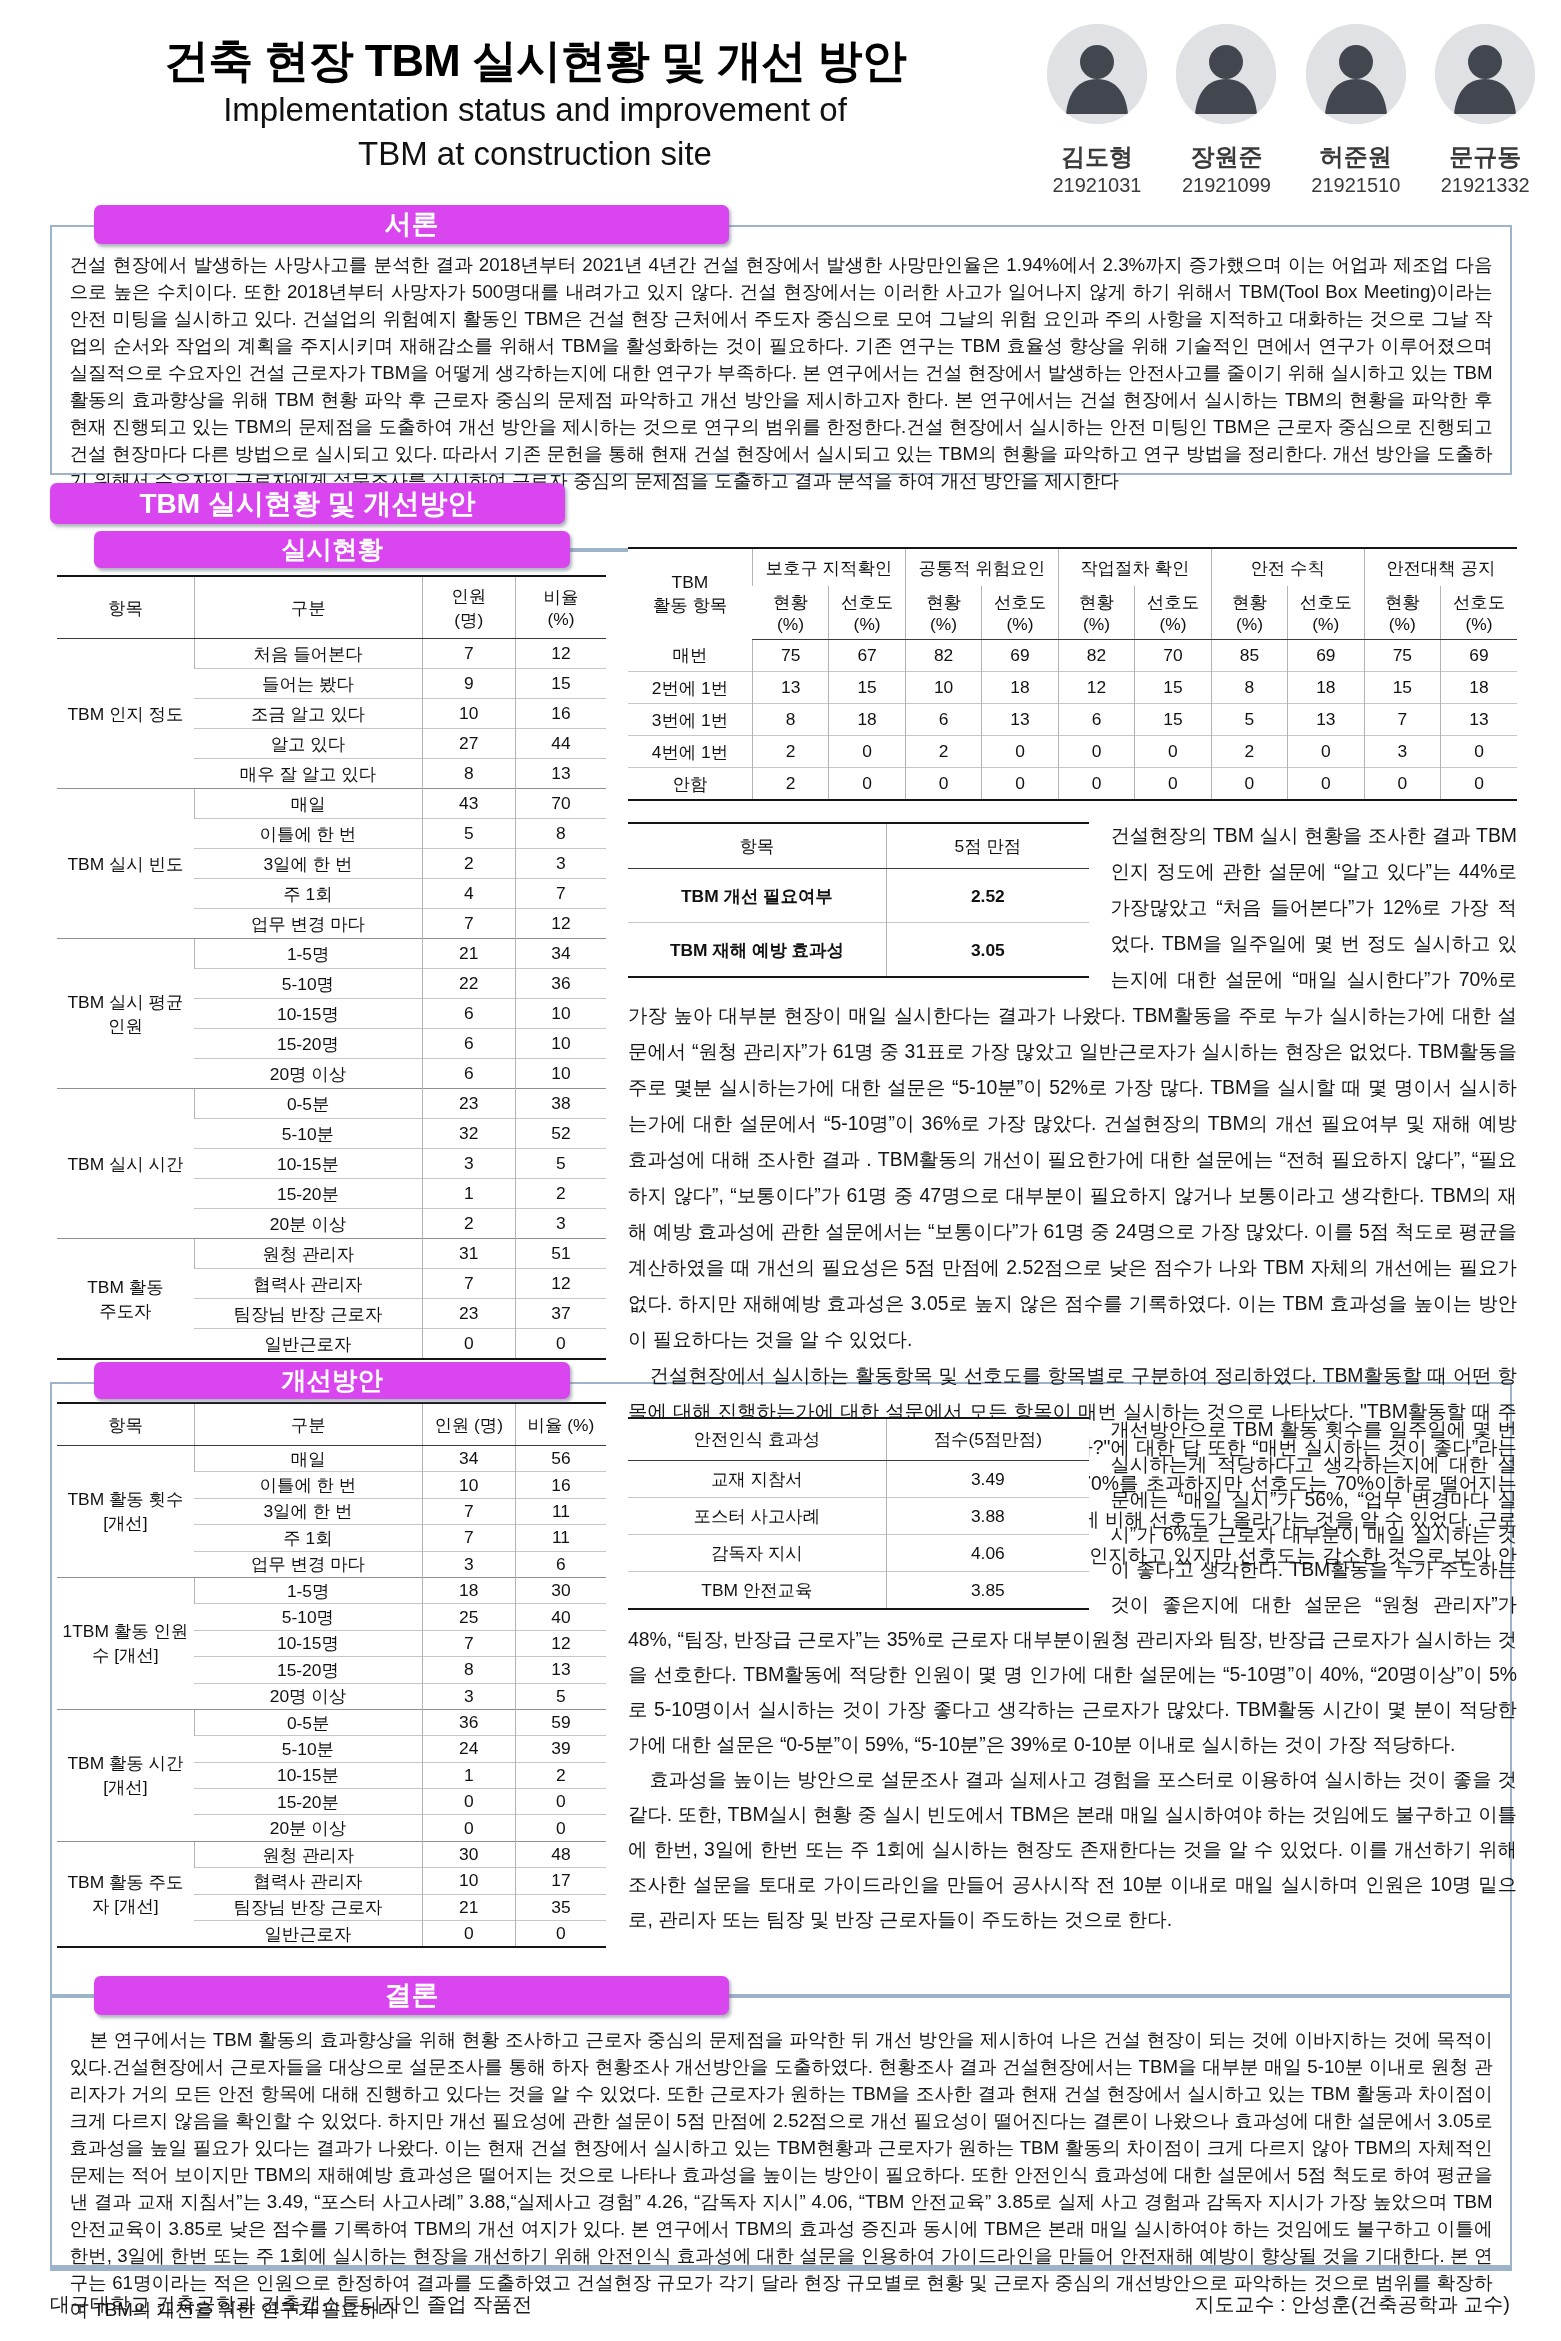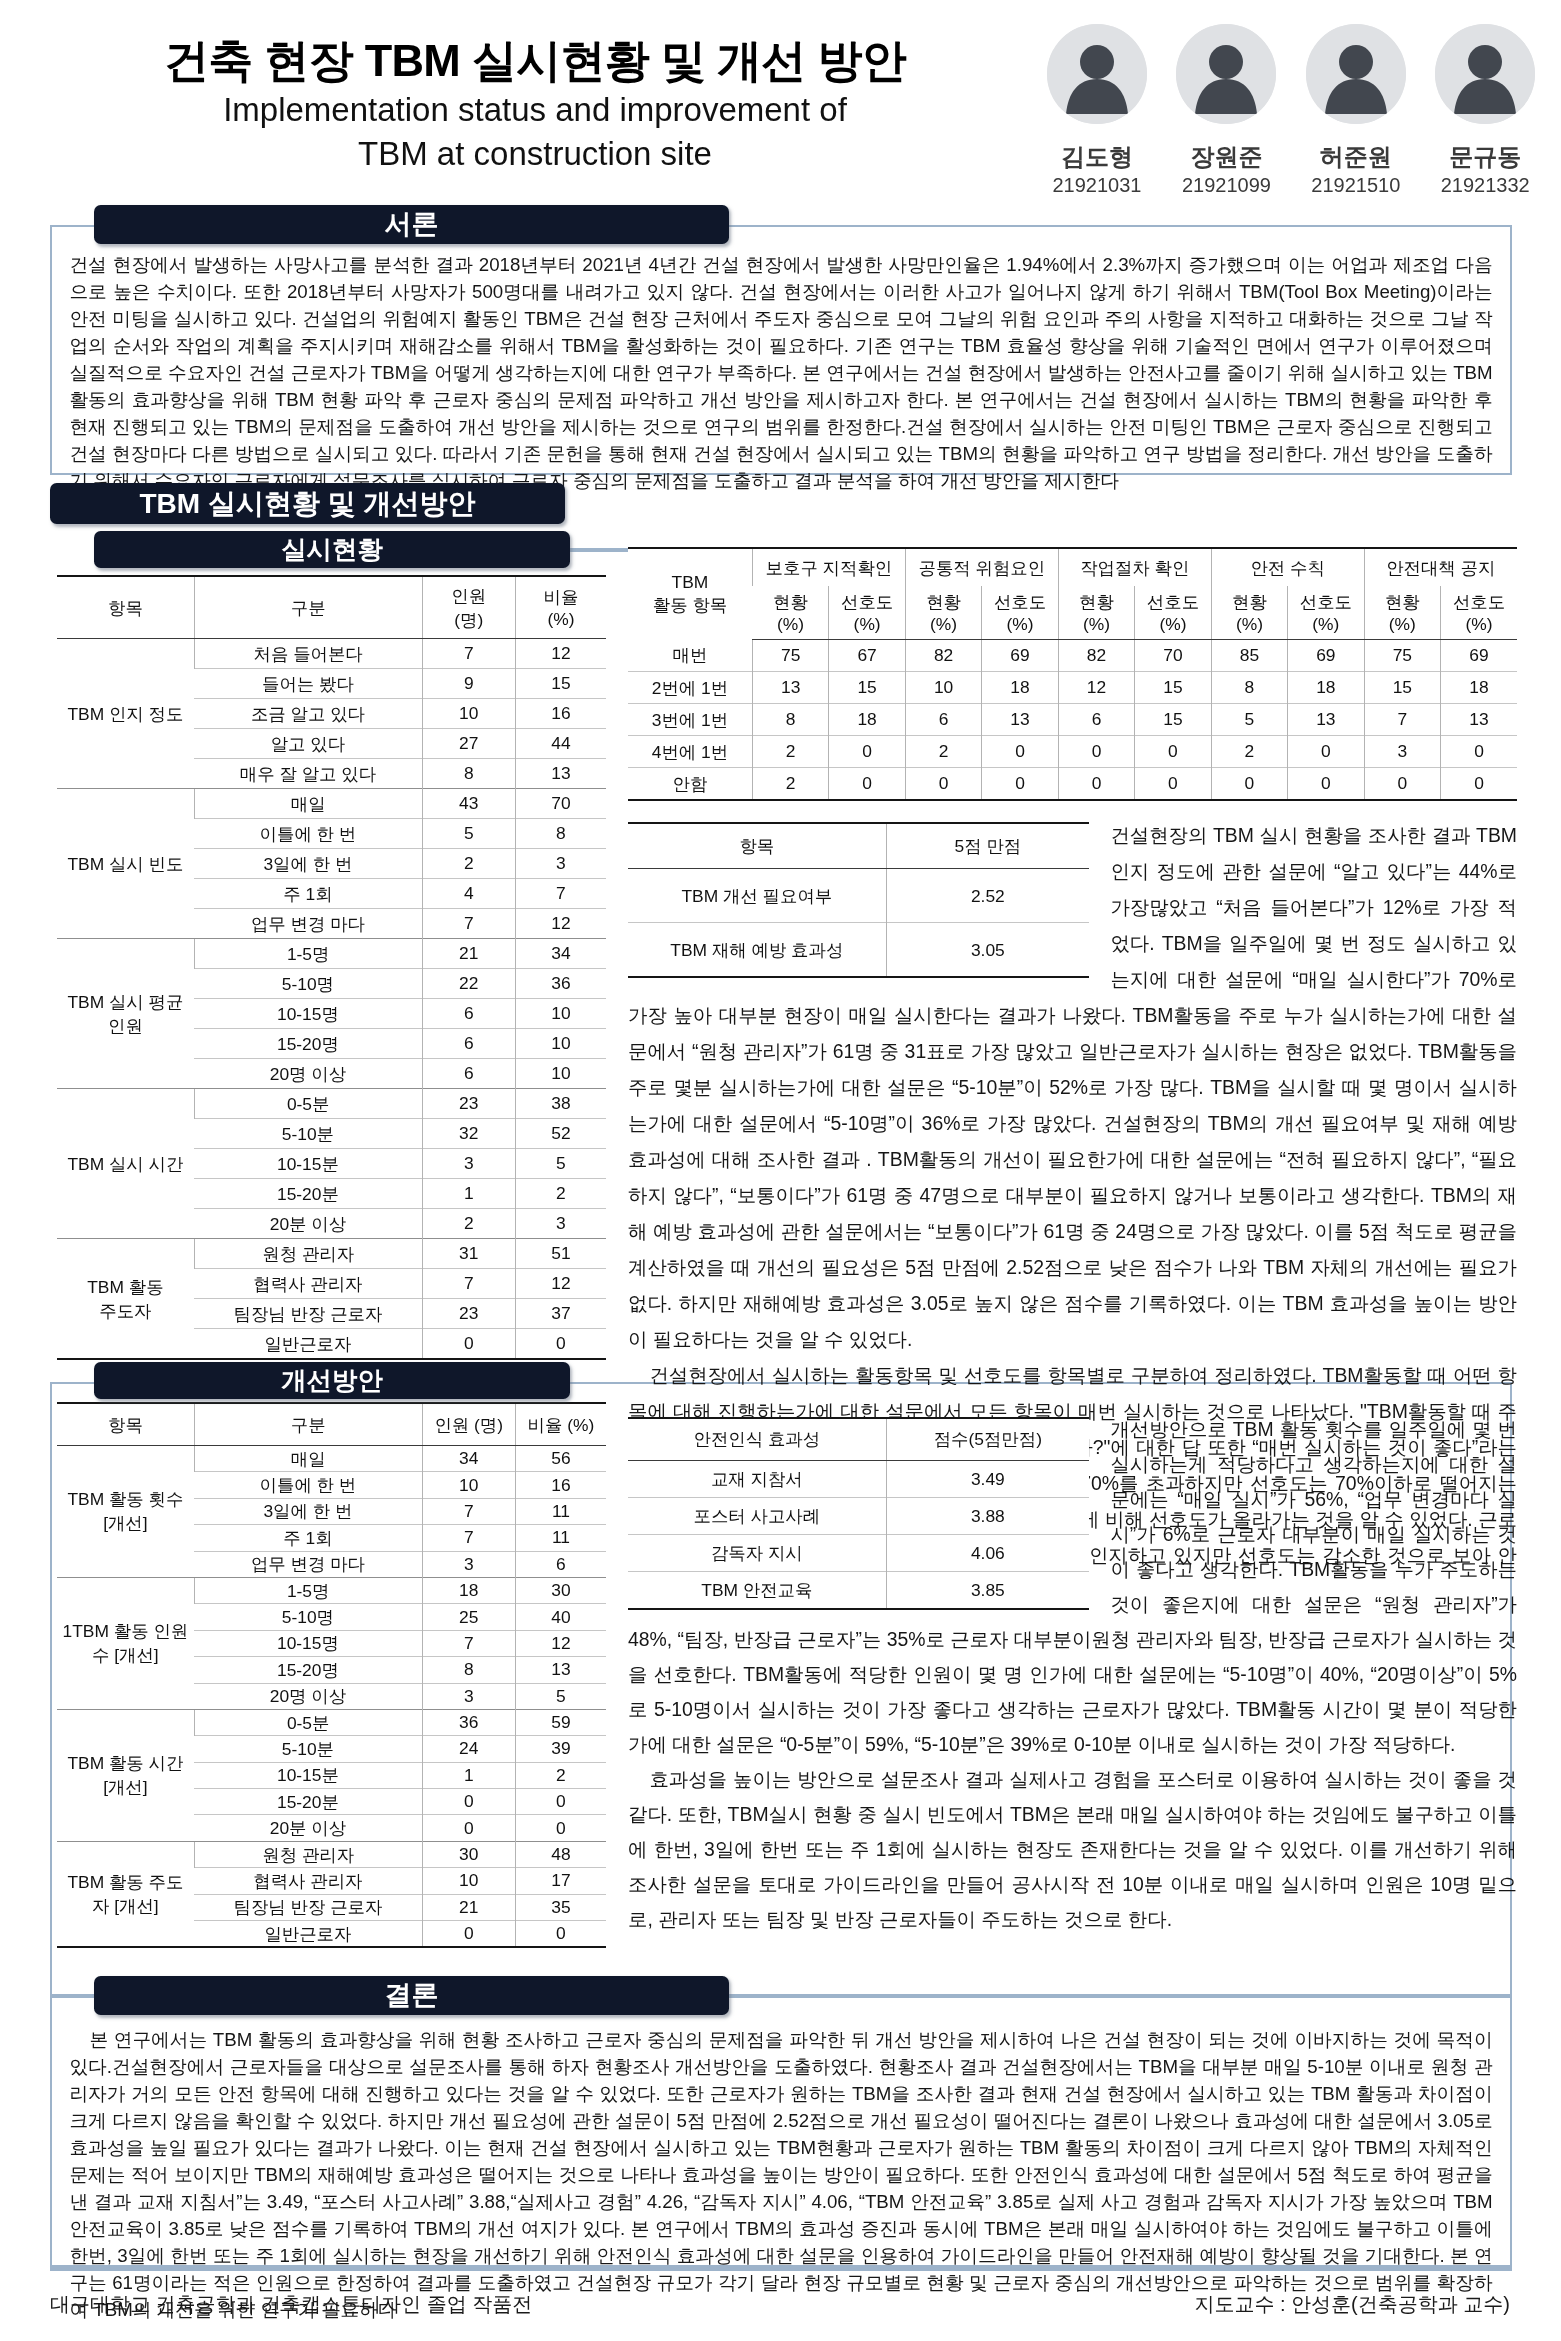--- a/index.html
+++ b/index.html
@@ -14,21 +14,21 @@
 
   
   .authors{position:absolute;left:1037px;top:24px;display:flex;gap:9.4px;}
   .author{width:120px;text-align:center;}
   .photo{width:100px;height:100px;margin:0 auto;border-radius:50%;overflow:hidden;background:#e3e4e6;}
   .photo svg{display:block;width:100%;height:100%;}
   .aname{font-size:24px;font-weight:bold;color:#3a3a3a;margin-top:17px;}
   .aid{font-size:20px;color:#3a3a3a;margin-top:1.3px;}
 
   
-  .bar{position:absolute;background:#0f172a;color:#fff;font-weight:bold;text-align:center;
+  .bar{position:absolute;background:#d946ef;color:#fff;font-weight:bold;text-align:center;
        border-radius:6.7px;box-shadow:2px 2.7px 3.3px rgba(100,110,125,.5);z-index:3;}
   .intro-bar{left:94px;top:205px;width:635px;height:39px;font-size:27px;line-height:39px;}
   .main-bar{left:50px;top:483px;width:515px;height:41px;font-size:28px;line-height:41px;}
   .sub-bar{left:94px;width:476px;height:37px;font-size:25.4px;line-height:37px;}
   .status-bar{top:531px;}
   .improve-bar{top:1362px;}
   .conclusion-bar{left:94px;top:1976px;width:635px;height:39px;font-size:27px;line-height:39px;}
 
   
   .box{position:absolute;border:2.7px solid #9db3ca;background:#fff;box-sizing:border-box;z-index:1;}
@@ -72,21 +72,21 @@
   .matrix tbody td{height:31px;}
 
   .flow{font-size:19.4px;line-height:36px;text-align:justify;color:#161616;margin-top:16px;}
   .improve-right .flow{margin-top:0;line-height:35px;}
   .flow p{margin:0;}
   .flow p.ind{text-indent:21.4px;}
 
   .score{width:461px;}
   .score-float{float:left;margin:5.3px 21.4px 10.7px 0;}
   .score1 thead th{height:44px;}
-  .score1 tbody td{height:53px;}
+  .score1 tbody td{height:53px;font-weight:bold;}
   .score2 thead th{height:41px;}
   .score2 tbody td{height:36px;}
 
   
   .footer-left{position:absolute;left:50px;top:2291px;font-size:20px;color:#1a1a1a;}
   .footer-right{position:absolute;right:52px;top:2291px;font-size:20px;color:#1a1a1a;text-align:right;}
 </style>
 </head>
 <body>
 

